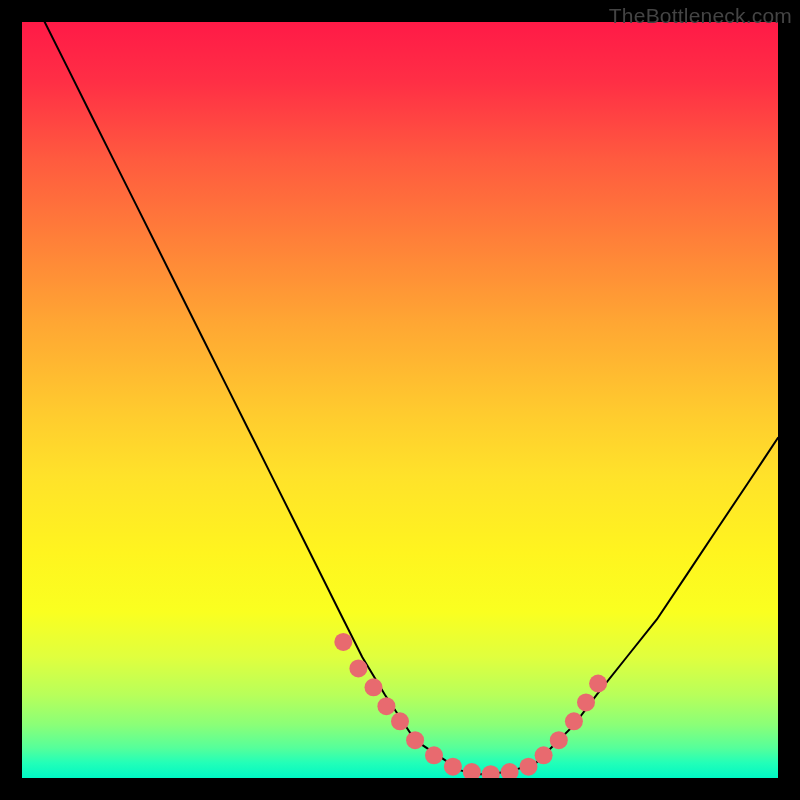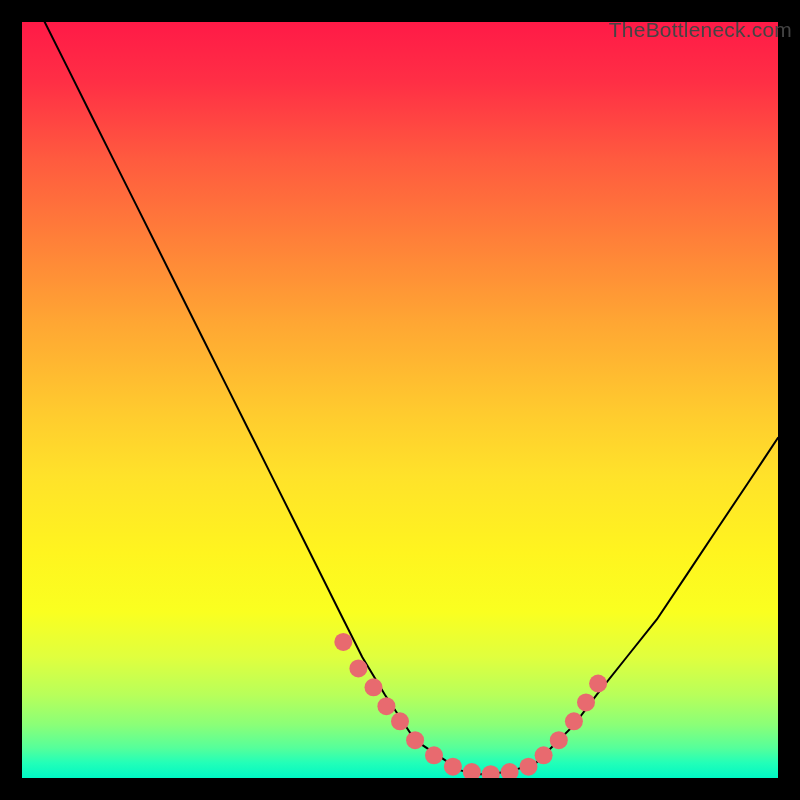--- a/index.html
+++ b/index.html
@@ -30,21 +30,21 @@
       #e0ff3e 84%,
       #b8ff5a 89%,
       #8aff78 93%,
       #56ff9a 96%,
       #22ffb8 98%,
       #00f7c5 100%
     );
   }
   .attribution {
     position: absolute;
-    top: 18px;
+    top: 4px;
     right: 8px;
     color: #444;
     font-size: 21px;
     font-weight: 500;
     letter-spacing: 0.2px;
   }
   svg.plot {
     position: absolute;
     left: 22px;
     top: 22px;

